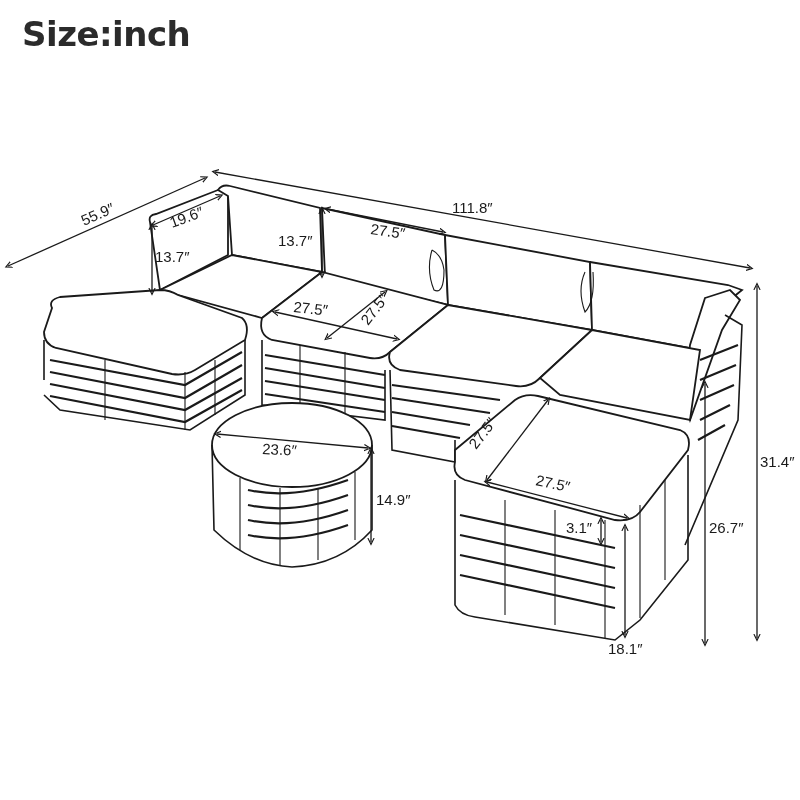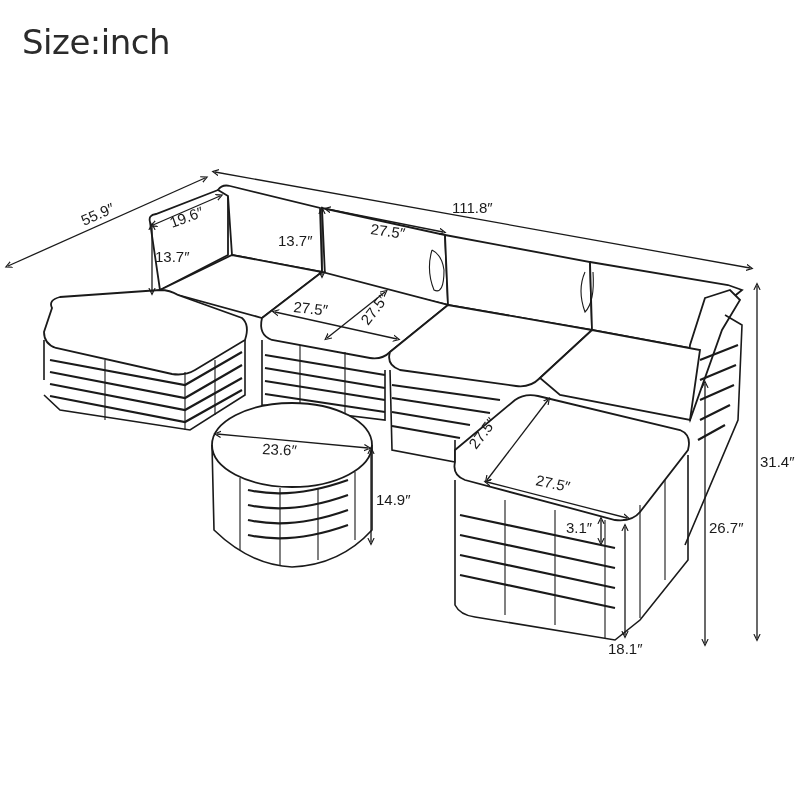--- a/index.html
+++ b/index.html
@@ -1,17 +1,17 @@
 <!DOCTYPE html>
 <html><head>
 <meta charset="utf-8">
 <style>
   html,body{margin:0;padding:0;background:#ffffff;}
   #canvas{position:relative;width:800px;height:800px;overflow:hidden;background:#fff;}
-  .title{position:absolute;left:22px;top:14px;font-family:"DejaVu Sans",sans-serif;font-size:34px;font-weight:normal;color:#2b2b2b;letter-spacing:-0.5px;margin-top:8px;}
+  .title{position:absolute;left:22px;top:14px;font-family:"DejaVu Sans",sans-serif;font-size:34px;font-weight:bold;color:#2b2b2b;letter-spacing:-0.5px;}
   svg{position:absolute;left:0;top:0;}
   .lbl{font-family:"Liberation Sans",sans-serif;font-size:15px;fill:#1a1a1a;}
   .ln{stroke:#1a1a1a;stroke-width:1.6;fill:none;}
   .thin{stroke:#1a1a1a;stroke-width:1.1;fill:none;}
   .cush{stroke:#1a1a1a;stroke-width:1.8;fill:#fff;}
   .dim{stroke:#1a1a1a;stroke-width:1.3;fill:none;marker-start:url(#ah);marker-end:url(#ah);}
   .rail{stroke:#1a1a1a;stroke-width:2.2;fill:none;}
 </style>
 </head>
 <body>

